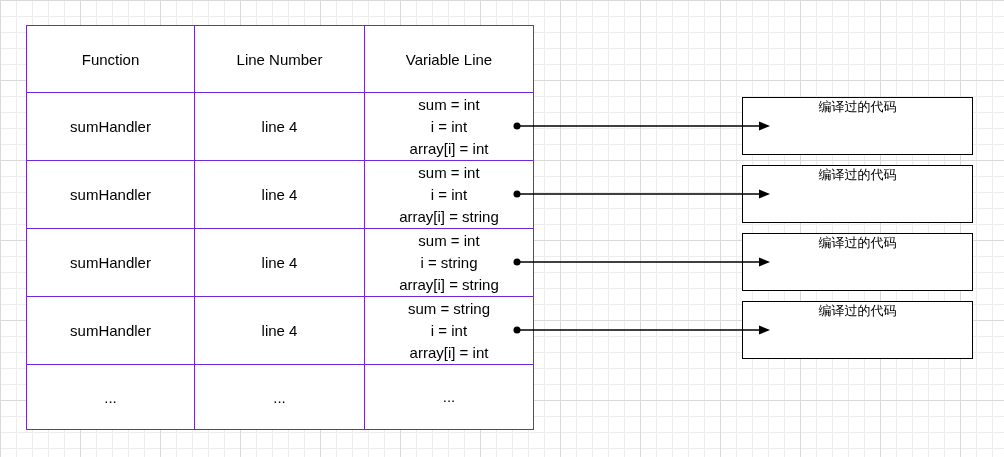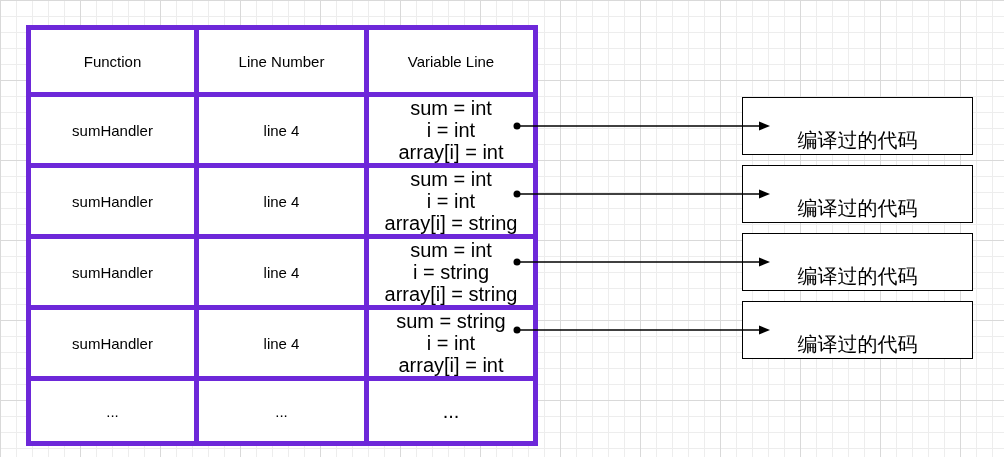--- a/index.html
+++ b/index.html
@@ -25,45 +25,45 @@
   table.type-table {
     position: absolute;
     left: 26px;
     top: 25px;
     width: 507px;
     border-collapse: collapse;
     table-layout: fixed;
     background: #ffffff;
   }
   .type-table th, .type-table td {
-    border: 5px solid #6d28d9;
+    border: 1px solid #6d28d9;
     text-align: center;
     vertical-align: middle;
     font-weight: normal;
     font-size: 15px;
     padding: 0;
   }
   .type-table thead tr { height: 67px; }
   .type-table tbody tr { height: 68px; }
   .type-table tbody tr.ellipsis-row { height: 65px; }
   .types-cell .type-line {
     line-height: 22px;
-    font-size: 20px;
+    font-size: 15px;
   }
   .code-box {
     position: absolute;
     left: 742px;
     width: 229px;
     height: 56px;
     border: 1px solid #000000;
     background: #ffffff;
     display: flex;
-    align-items: flex-end;
+    align-items: flex-start;
     justify-content: center;
-    font-size: 20px;
+    font-size: 13px;
   }
   .arrows-layer {
     position: absolute;
     left: 0;
     top: 0;
     width: 1004px;
     height: 457px;
     pointer-events: none;
   }
 </style>

